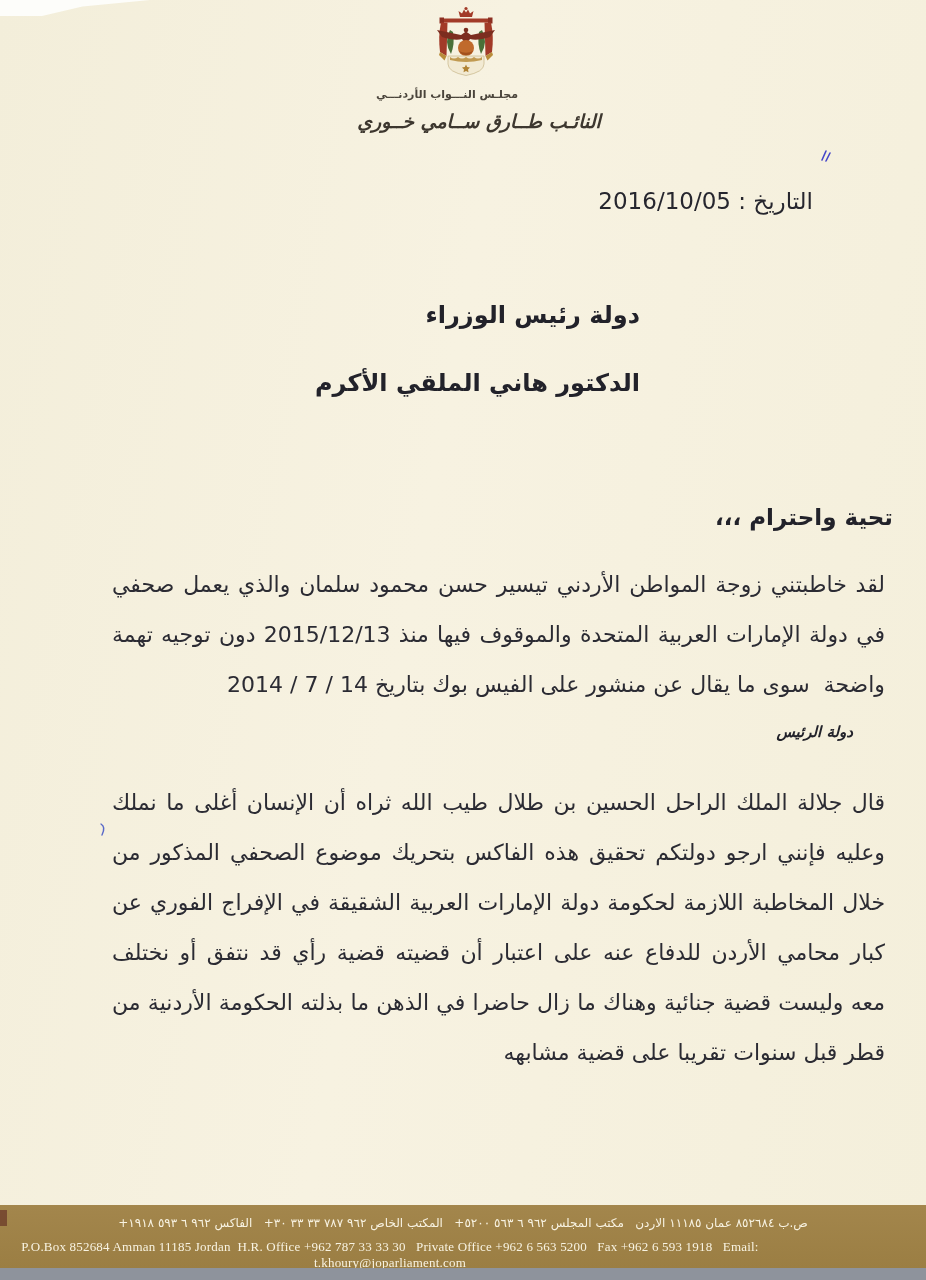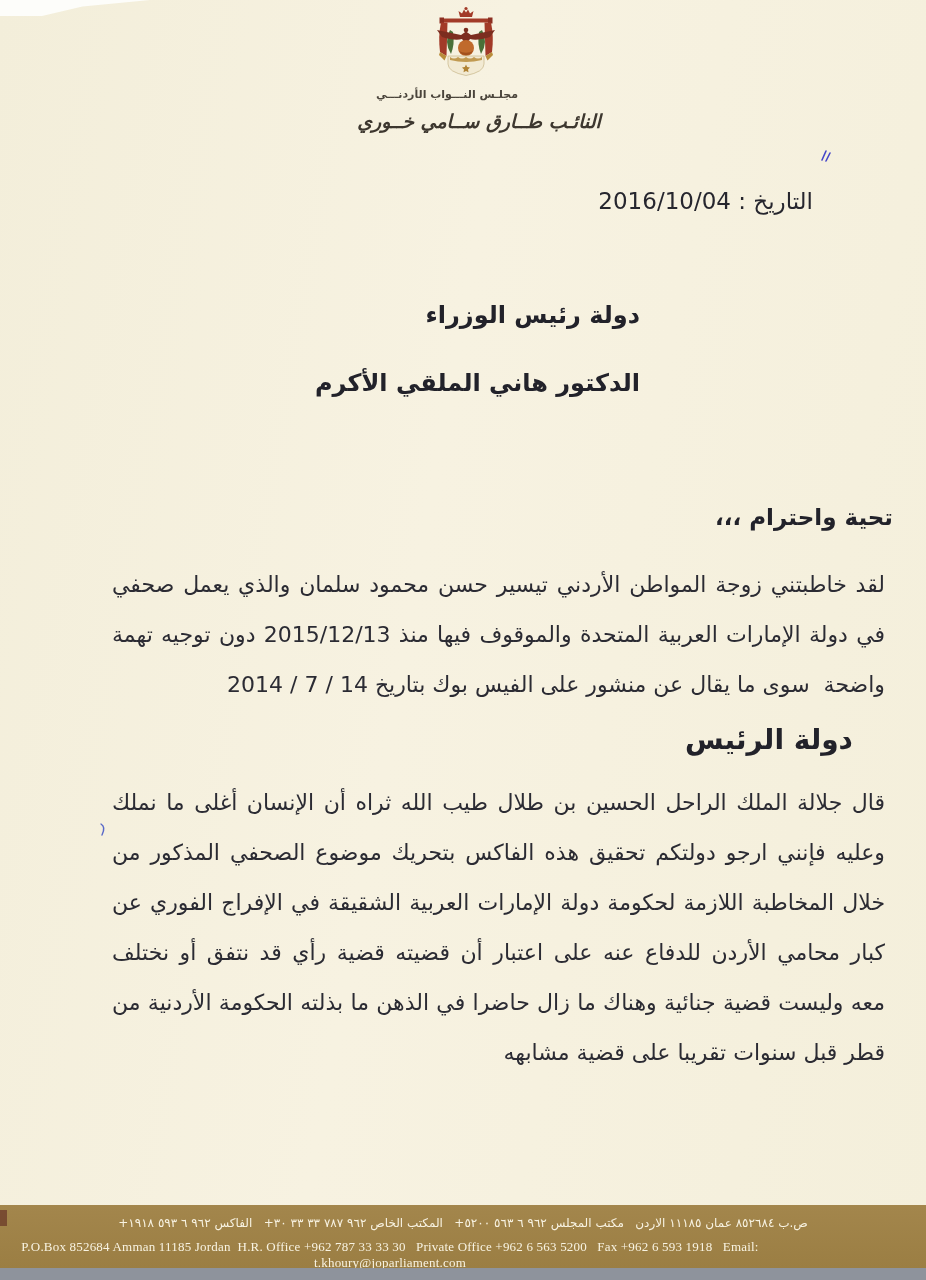--- a/index.html
+++ b/index.html
@@ -52,21 +52,21 @@
 
   .para { position:absolute; left:112px; right:41px; direction:rtl;
     font-size:22px; color:#2b2b33; }
   .p1 { top:560px; }
   .p2 { top:778px; }
   .jline { height:50px; line-height:50px; text-align:justify; text-align-last:justify; }
   .lline { height:50px; line-height:50px; text-align:right; }
 
   .heading2 {
     position:absolute; top:723px; right:73px; direction:rtl;
-    font-size:28px; font-weight:bold; color:#22222a;
+    font-size:15px; font-weight:bold; color:#22222a;font-style:italic;
   }
 
   
   .footer-band { position:absolute; left:0; top:1205px; width:926px; height:63px;
     background:linear-gradient(180deg,#a3864c,#9b7e43); }
   .footer-ar {
     position:absolute; top:1216px; left:0; width:926px; text-align:center;
     direction:rtl; font-size:12px; color:#f8f3e2;
   }
   .footer-en {
@@ -117,21 +117,21 @@
 
   <div class="org">مجلـس النـــواب الأردنـــي</div>
   <div class="mp">النائـب طــارق ســامي خــوري</div>
 
   <div class="pen-mark pm1">
     <svg width="12" height="14" viewBox="0 0 12 14">
       <path d="M2,11 L6,2 M6,12 L10,4" stroke="#4646c8" stroke-width="1.6" fill="none" stroke-linecap="round"></path>
     </svg>
   </div>
 
-  <div class="date">التاريخ : 2016/10/04</div>
+  <div class="date">التاريخ : 2016/10/05</div>
 
   <div class="addr a1">دولة رئيس الوزراء</div>
   <div class="addr a2">الدكتور هاني الملقي الأكرم</div>
 
   <div class="greeting">تحية واحترام ،،،</div>
 
   <div class="para p1">
     <div class="jline">لقد خاطبتني زوجة المواطن الأردني تيسير حسن محمود سلمان والذي يعمل صحفي</div>
     <div class="jline">في دولة الإمارات العربية المتحدة والموقوف فيها منذ 2015/12/13 دون توجيه تهمة</div>
     <div class="lline">واضحة &nbsp;سوى ما يقال عن منشور على الفيس بوك بتاريخ 14 / 7 / 2014</div>

